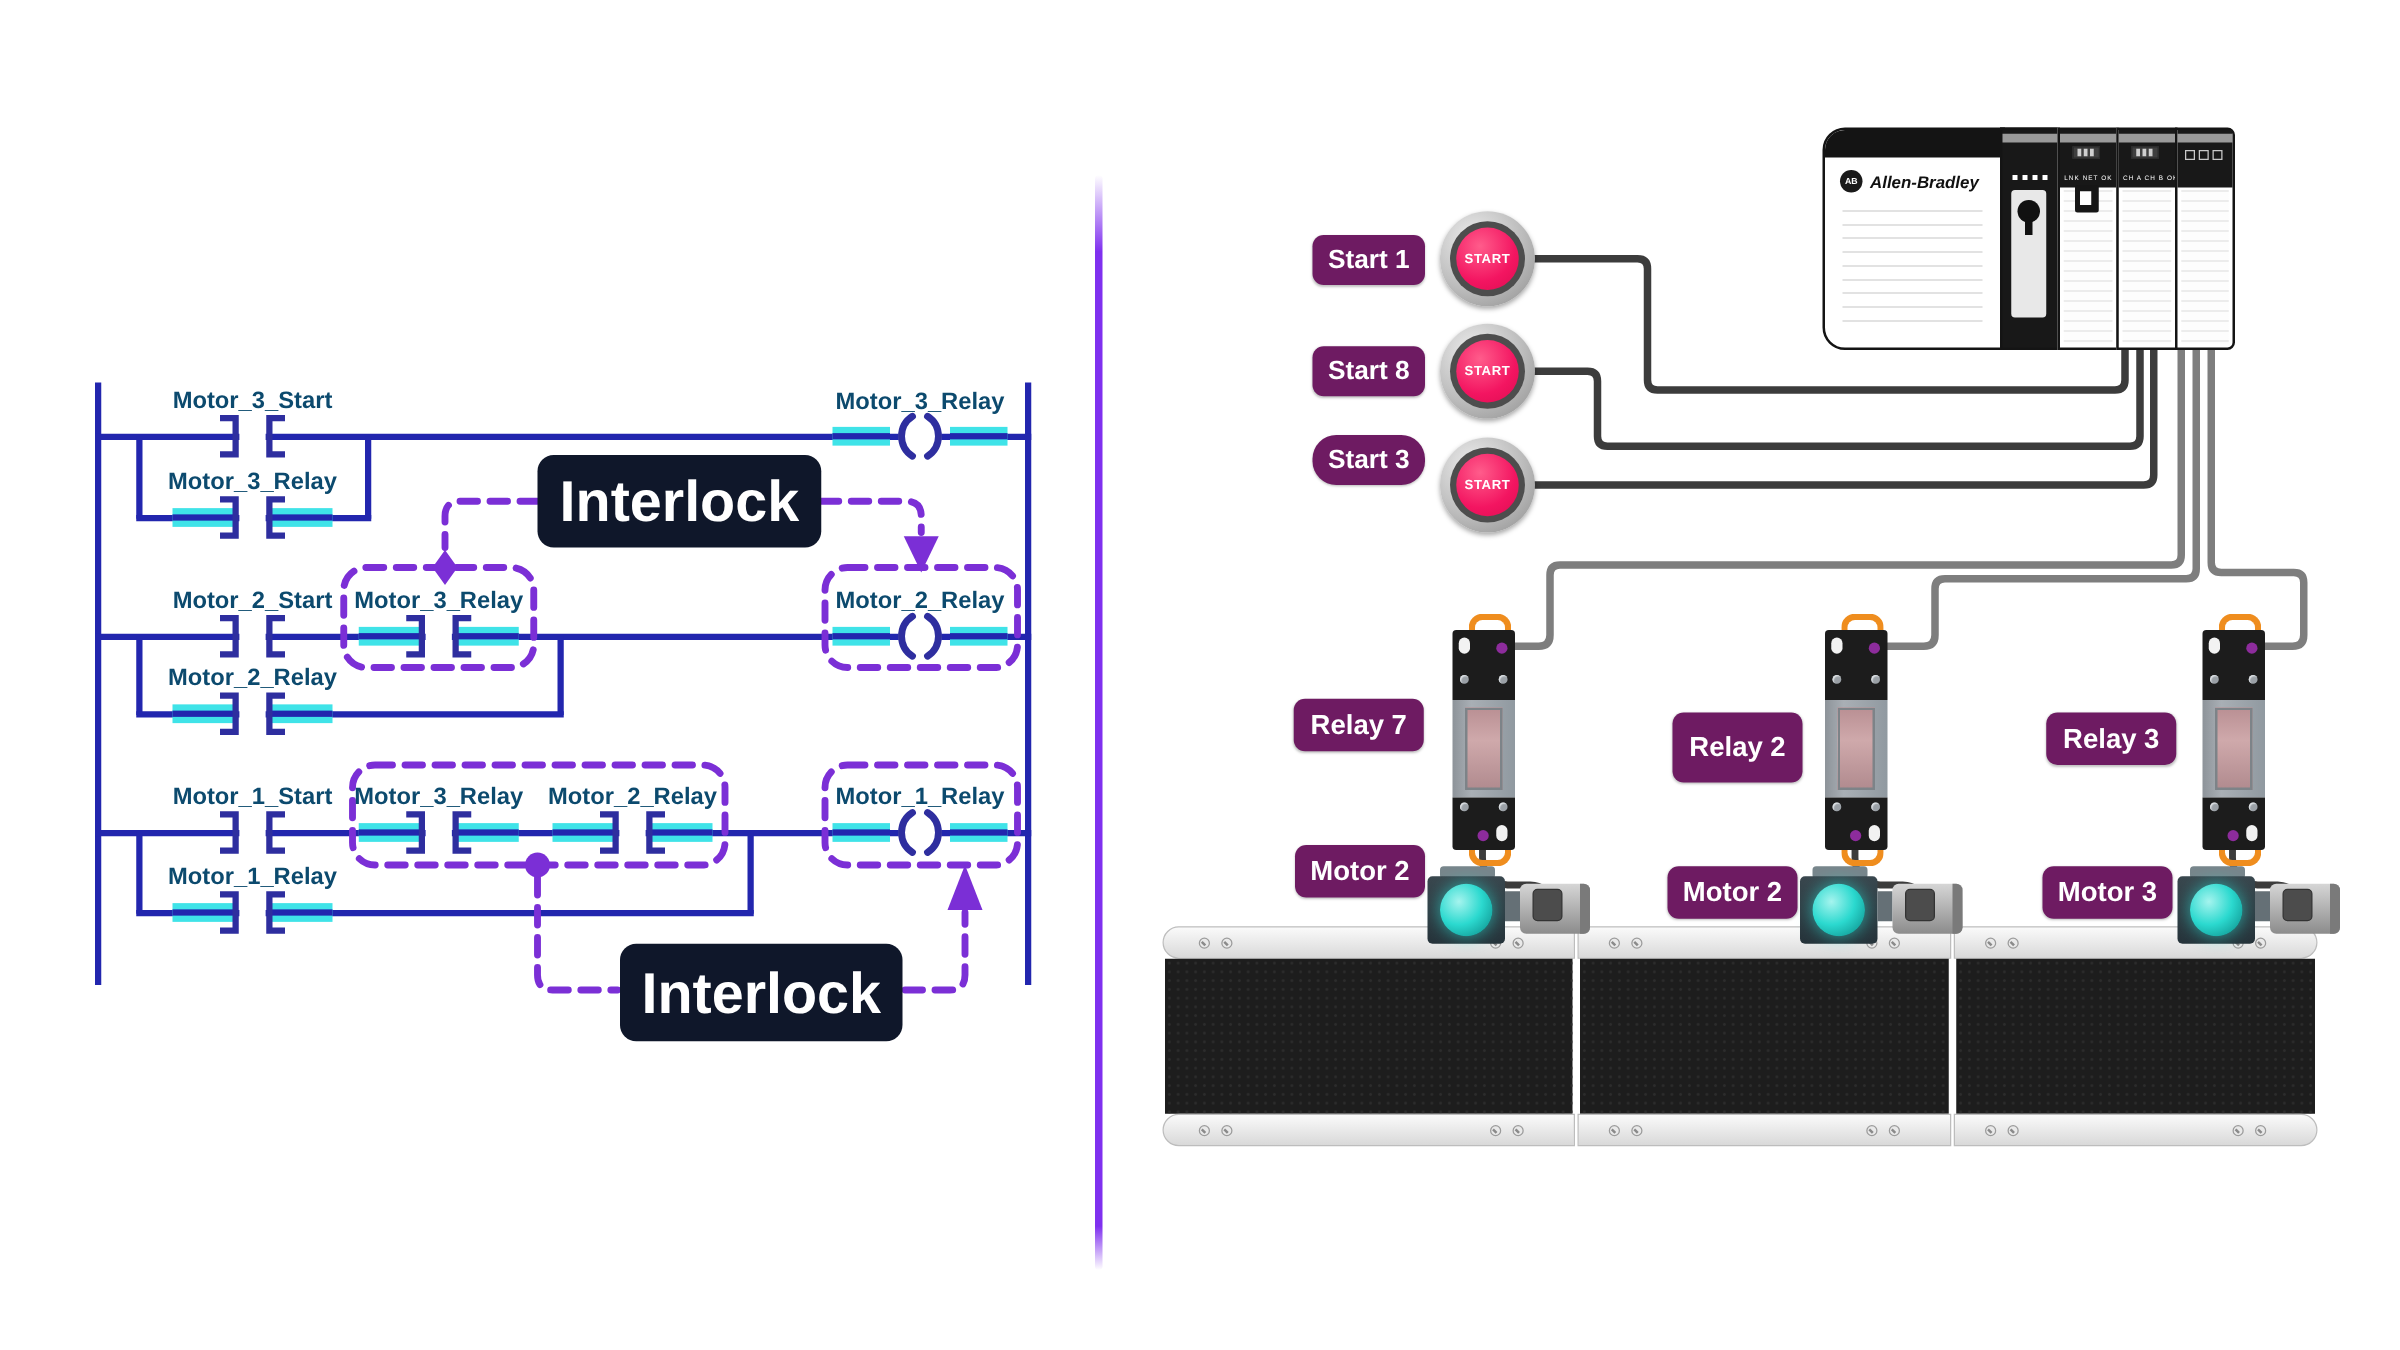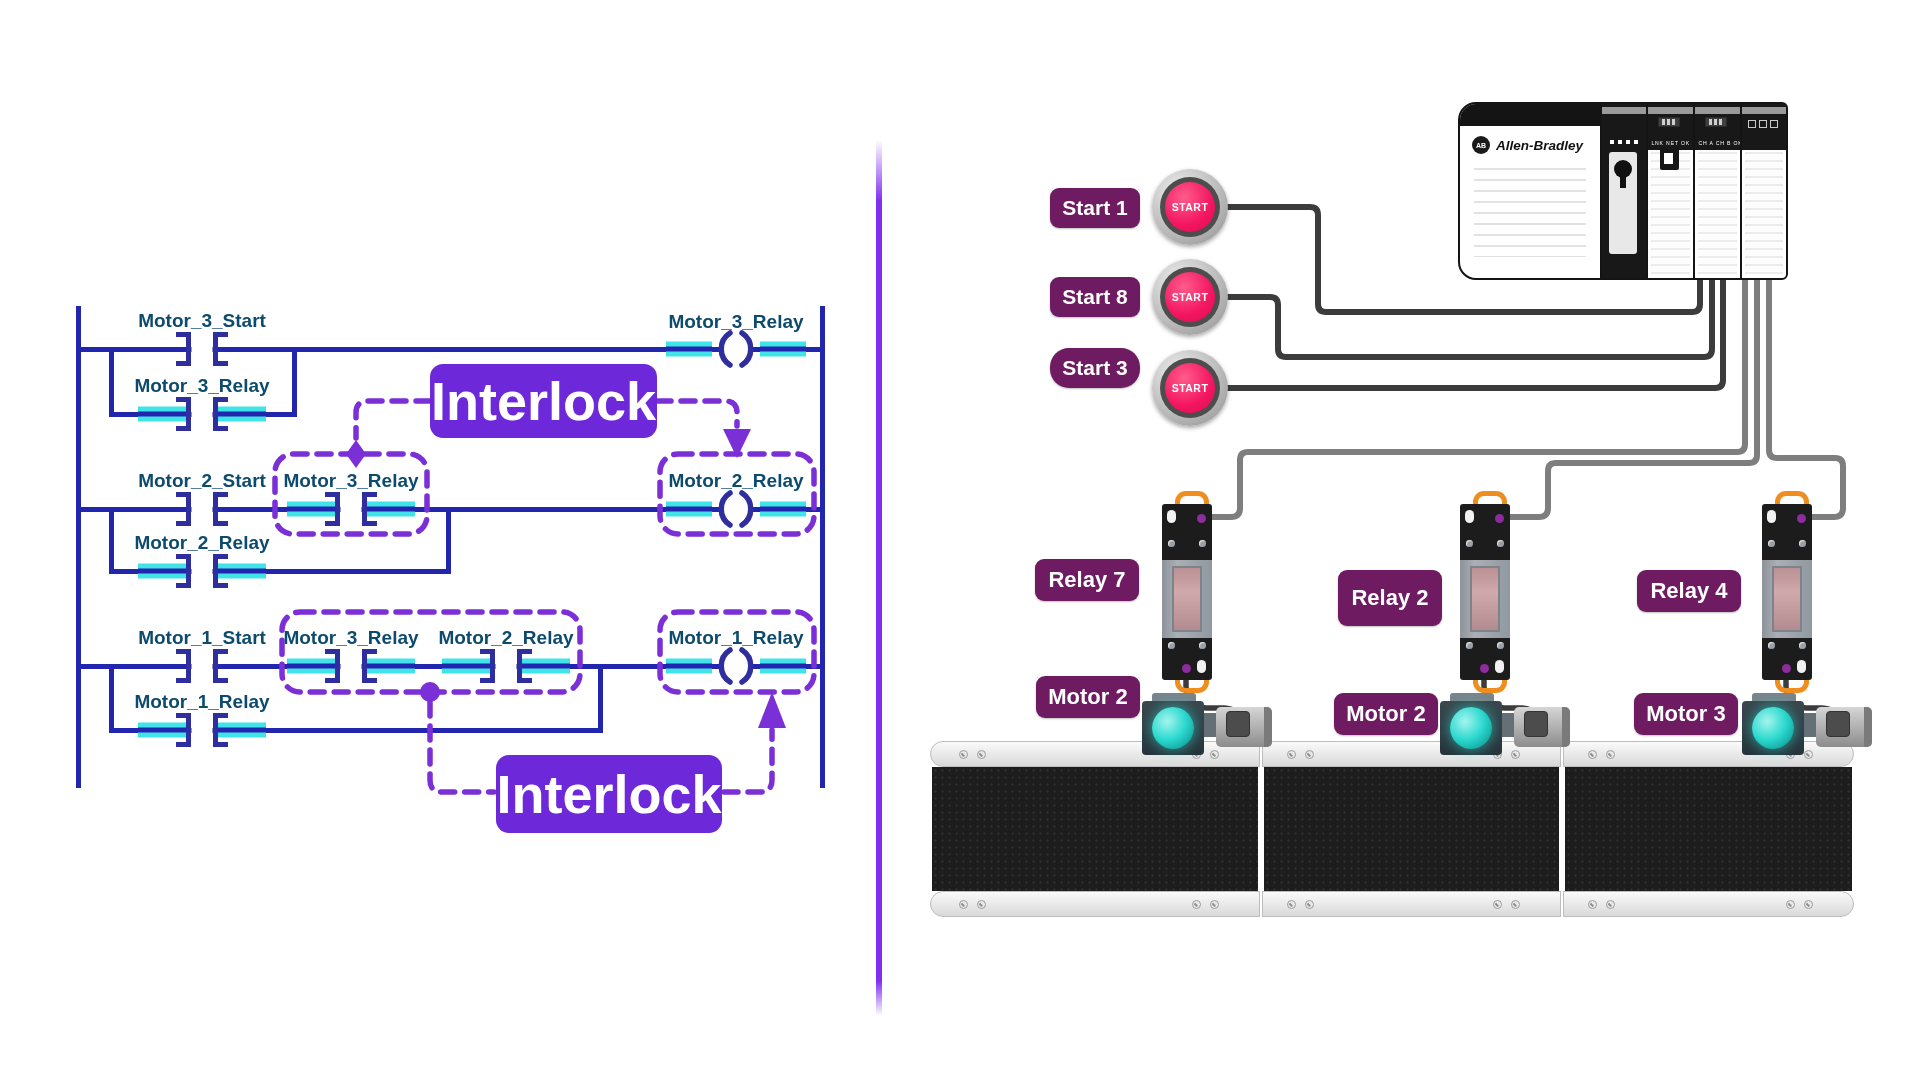--- a/index.html
+++ b/index.html
@@ -4,22 +4,22 @@
 <style>
   html,body{margin:0;padding:0;background:#fff;}
   #canvas{position:relative;width:1920px;height:1080px;background:#fff;overflow:hidden;
           font-family:"Liberation Sans",sans-serif;}
   .bluebar{position:absolute;background:#2226ae;z-index:1;}
   .llabel{position:absolute;width:180px;margin-left:-90px;text-align:center;
           font-weight:bold;font-size:19px;color:#0c4a6e;z-index:3;letter-spacing:0px;}
   .pill{position:absolute;background:#6e1b62;color:#fff;border-radius:9px;display:flex;
         align-items:center;justify-content:center;font-weight:bold;font-size:22px;z-index:4;
         box-shadow:0 1px 2px rgba(0,0,0,.25);}
-  .interlock{position:absolute;background:#6d28d9;color:#fff;border-radius:13px;display:flex;
-        align-items:center;justify-content:center;font-weight:bold;font-size:54px;z-index:4;}
+  .interlock{position:absolute;background:#0f172a;color:#fff;border-radius:13px;display:flex;
+        align-items:center;justify-content:center;font-weight:bold;font-size:46px;z-index:4;}
   #overlay-svg{position:absolute;left:0;top:0;z-index:2;}
   
   .divider{position:absolute;left:876px;top:140px;width:6px;height:876px;z-index:1;border-radius:3px;
     background:linear-gradient(180deg,rgba(127,48,239,0),#7f30ef 7%,#7f30ef 96%,rgba(127,48,239,0));}
   
   .sbtn{position:absolute;width:76px;height:76px;border-radius:50%;z-index:3;
     background:radial-gradient(circle at 35% 30%,#ededed,#bcbcbc 55%,#8d8d8d);
     box-shadow:0 2px 4px rgba(0,0,0,.35);text-align:center;}
   .sbtn .ring{position:absolute;inset:8px;border-radius:50%;background:#4d4d4d;}
   .sbtn .red{position:absolute;inset:13px;border-radius:50%;display:flex;align-items:center;justify-content:center;
@@ -392,21 +392,21 @@
         <i style="left:6px;"></i>
           <i style="left:17px;"></i>
           <i style="left:28px;"></i>
       </div>
       <div class="vents" style="top:48px;"></div>
     </div>
   </div>
 
   <div class="pill" style="left:1035px;top:559px;width:104px;height:42px;">Relay 7</div>
   <div class="pill" style="left:1338px;top:570px;width:104px;height:56px;">Relay 2</div>
-  <div class="pill" style="left:1637px;top:570px;width:104px;height:42px;">Relay 4</div>
+  <div class="pill" style="left:1637px;top:570px;width:104px;height:42px;">Relay 3</div>
 
   <div class="relay" style="left:1162px;top:504px;">
     <div class="r-clip" style="top:-13px;border-bottom:none;border-radius:11px 11px 0 0;"></div>
     <div class="r-clip" style="bottom:-13px;border-top:none;border-radius:0 0 11px 11px;"></div>
     <div class="r-top">
       <i class="oval" style="left:5px;top:6px;"></i>
       <i class="pdot" style="left:35px;top:10px;"></i>
       <i class="scrw" style="left:6px;top:36px;"></i>
       <i class="scrw" style="left:37px;top:36px;"></i>
     </div>

